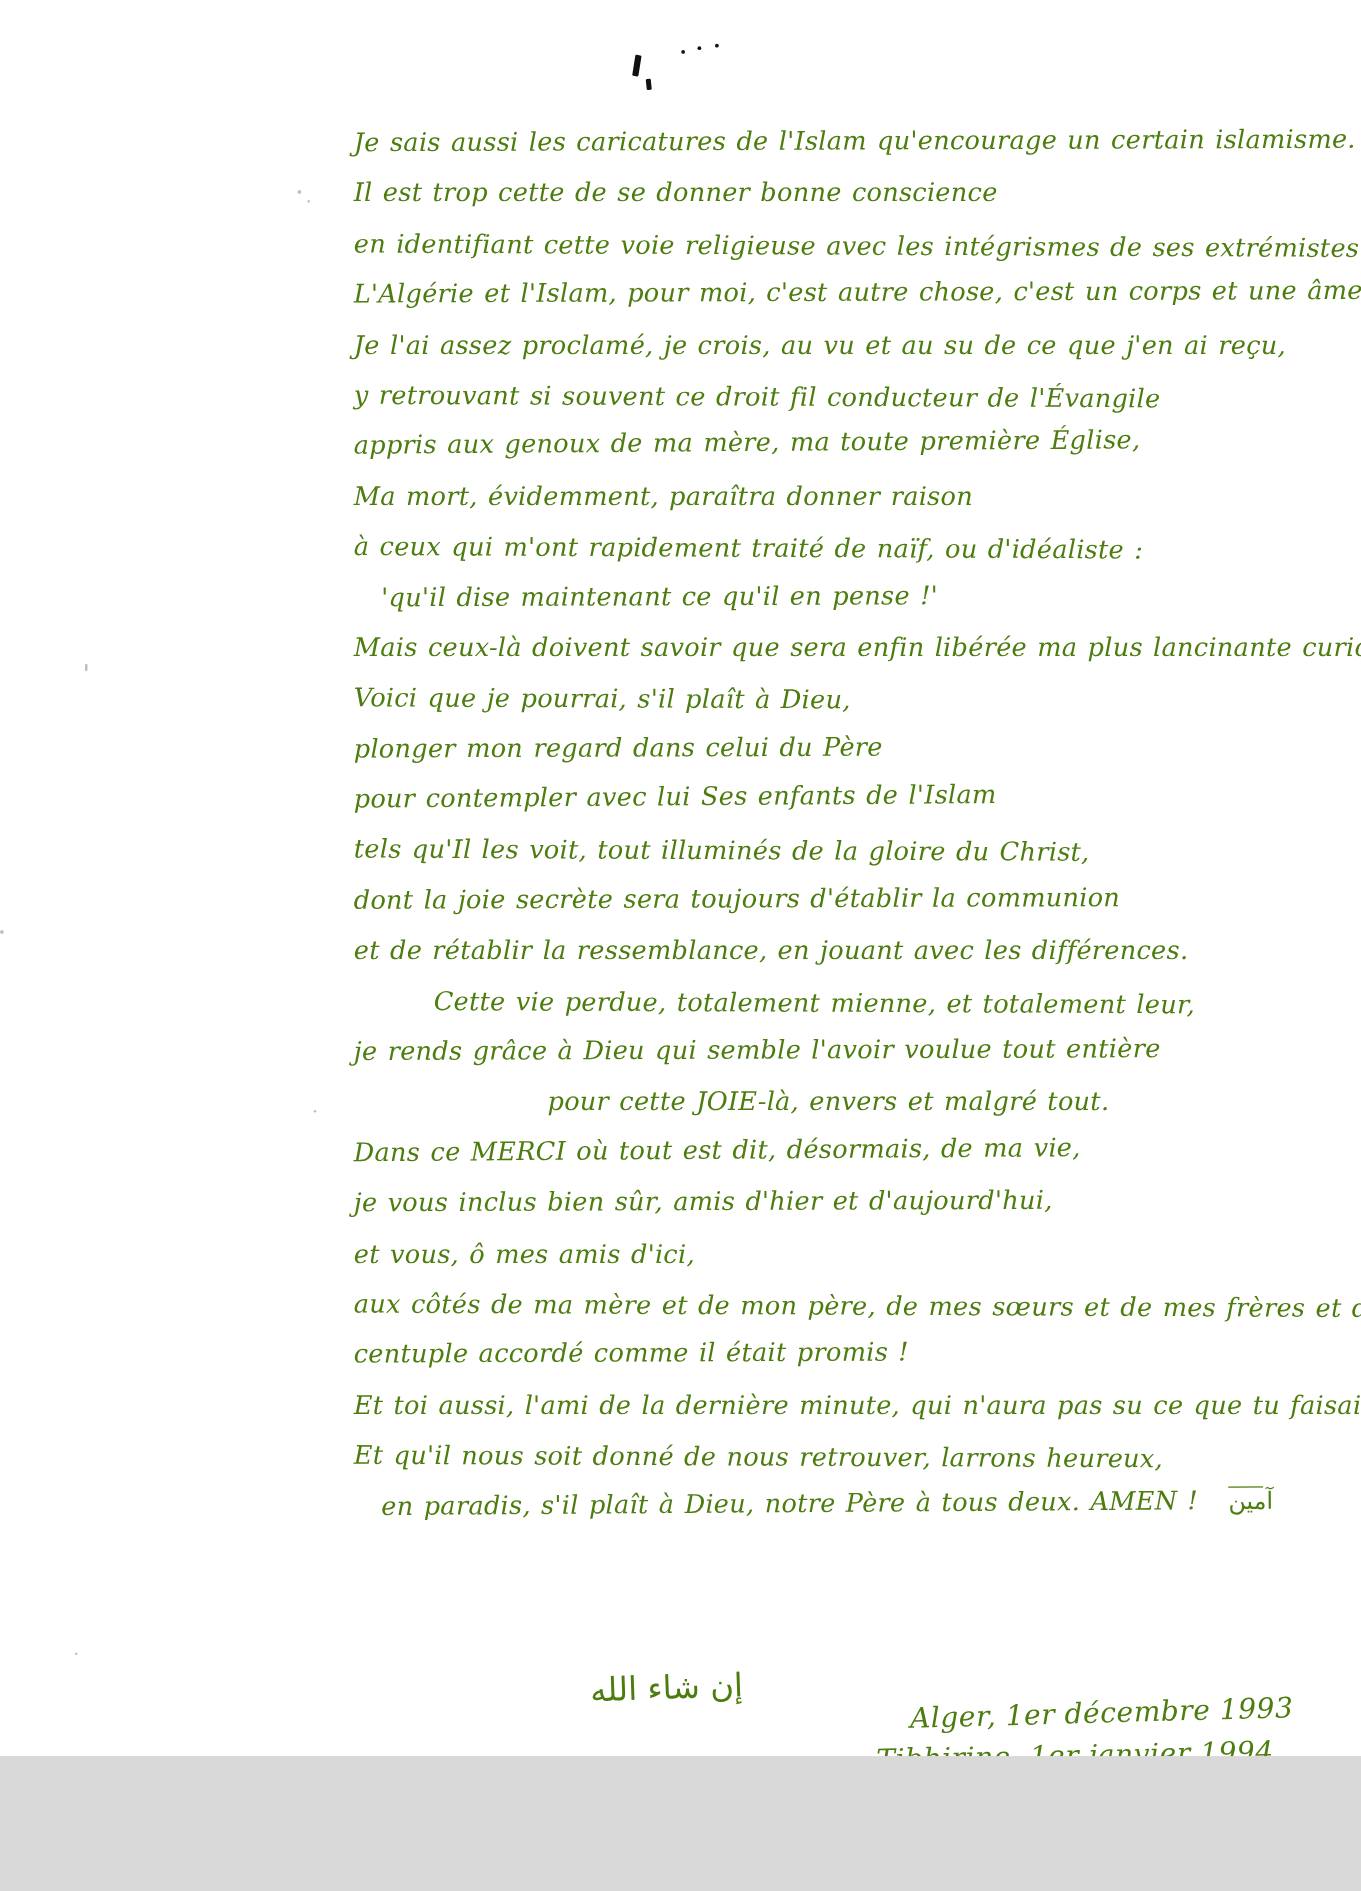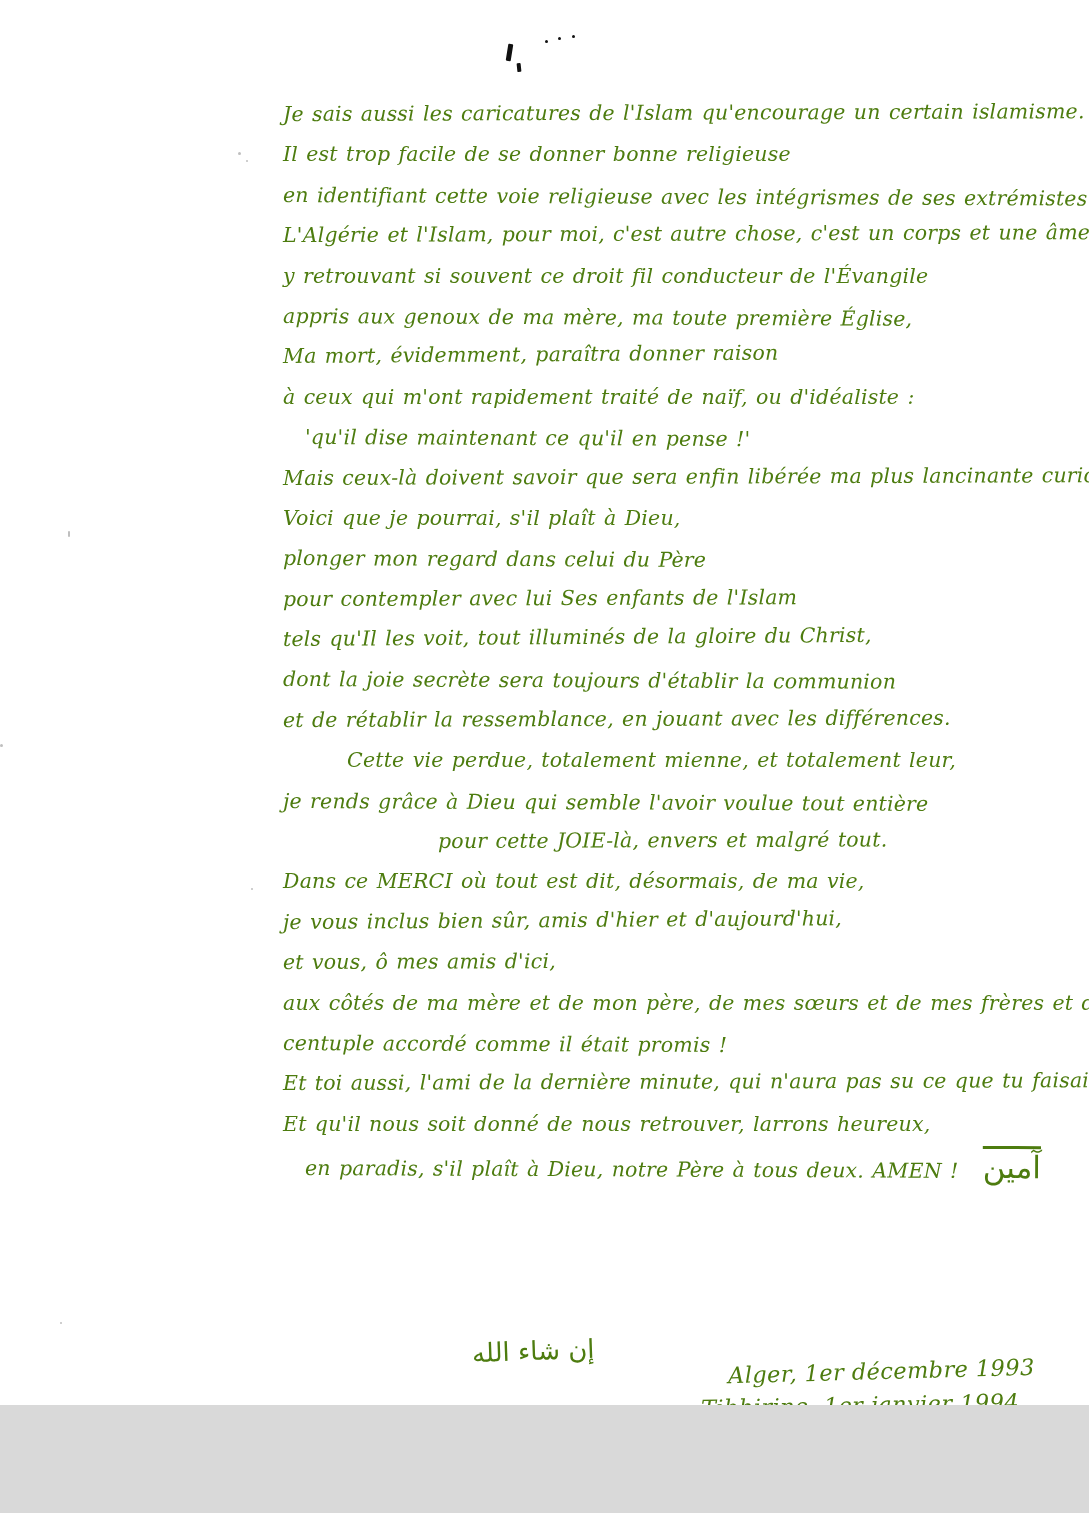--- a/index.html
+++ b/index.html
@@ -31,21 +31,21 @@
   .line:nth-child(3n+1){transform:rotate(-.2deg);}
   .line:nth-child(7n){transform:rotate(-.4deg);}
   .indent-sm{margin-left:22px;}
   .indent-lg{margin-left:64px;}
   .indent-xl{margin-left:155px;}
   .arabic{
     font-family:"DejaVu Sans", sans-serif;
     font-style:normal;
   }
   .amen{
-    font-size:31px;
+    font-size:19px;
     margin-left:16px;
     text-decoration:overline;
   }
   .inshallah{
     position:absolute;
     left:472px;top:1336px;
     font-size:26px;
     transform:rotate(-2deg);
   }
   .dateline{
@@ -86,23 +86,24 @@
 
   <div class="speck sp-1"></div>
   <div class="speck sp-2"></div>
   <div class="speck sp-3"></div>
   <div class="speck sp-4"></div>
   <div class="speck sp-5"></div>
   <div class="speck sp-6"></div>
 
   <div class="text-block">
     <div class="line">Je sais aussi les caricatures de l'Islam qu'encourage un certain islamisme.</div>
-    <div class="line">Il est trop facile de se donner bonne religieuse</div>
+    <div class="line">Il est trop cette de se donner bonne conscience</div>
     <div class="line">en identifiant cette voie religieuse avec les intégrismes de ses extrémistes.</div>
     <div class="line">L'Algérie et l'Islam, pour moi, c'est autre chose, c'est un corps et une âme.</div>
+    <div class="line">Je l'ai assez proclamé, je crois, au vu et au su de ce que j'en ai reçu,</div>
     <div class="line">y retrouvant si souvent ce droit fil conducteur de l'Évangile</div>
     <div class="line">appris aux genoux de ma mère, ma toute première Église,</div>
     <div class="line">Ma mort, évidemment, paraîtra donner raison</div>
     <div class="line">à ceux qui m'ont rapidement traité de naïf, ou d'idéaliste :</div>
     <div class="line indent-sm">'qu'il dise maintenant ce qu'il en pense !'</div>
     <div class="line">Mais ceux-là doivent savoir que sera enfin libérée ma plus lancinante curiosité.</div>
     <div class="line">Voici que je pourrai, s'il plaît à Dieu,</div>
     <div class="line">plonger mon regard dans celui du Père</div>
     <div class="line">pour contempler avec lui Ses enfants de l'Islam</div>
     <div class="line">tels qu'Il les voit, tout illuminés de la gloire du Christ,</div>

